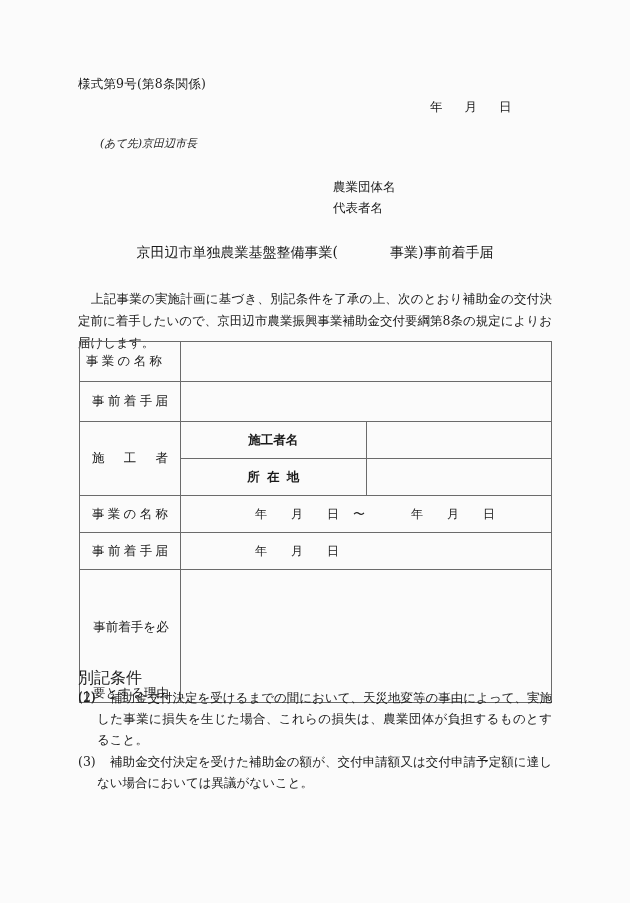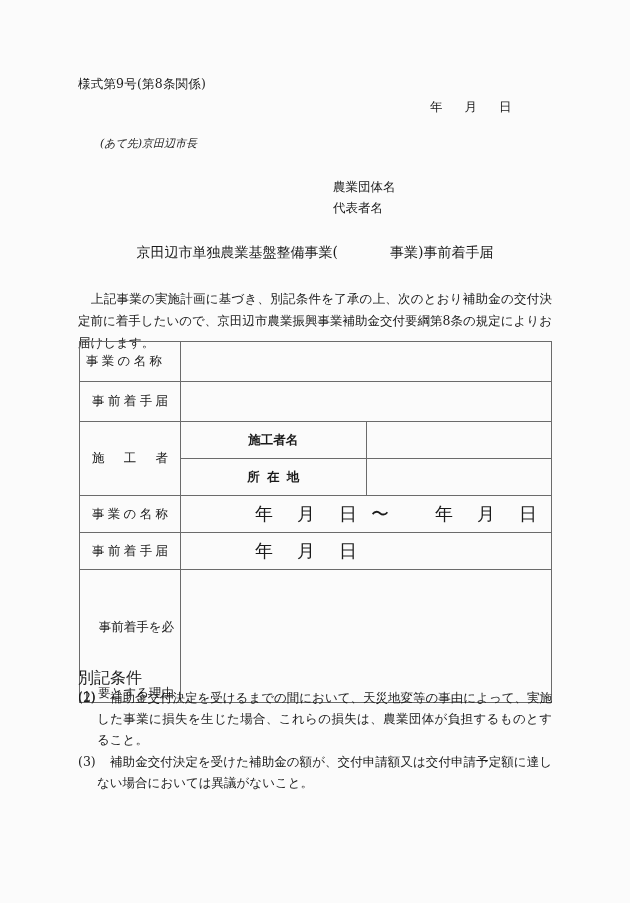--- a/index.html
+++ b/index.html
@@ -129,28 +129,28 @@
   }
   .r-name   { height: 40px; }
   .r-place  { height: 40px; }
   .r-con    { height: 37px; }
   .r-period { height: 37px; }
   .r-start  { height: 37px; }
   .r-reason { height: 89px; }
   .r-reason .lbl { vertical-align: middle; }
   .reason-label {
     display: block;
-    text-align: right;
+    text-align: center;
     line-height: 18px;
     white-space: nowrap;
     padding-left: 2px;
     margin-top: 48px;
   }
   .datecell {
-    font-size: 18px;
+    font-size: 12px;
     white-space: nowrap;
     padding-left: 0;
   }
   .datecell .pad  { display: inline-block; width: 68px; }
   .datecell .pad2 { display: inline-block; width: 34px; }
   .datecell .g    { display: inline-block; width: 24px; }
   .datecell .gg   { display: inline-block; width: 14px; }
   .datecell .gap  { display: inline-block; width: 46px; }
 
   

